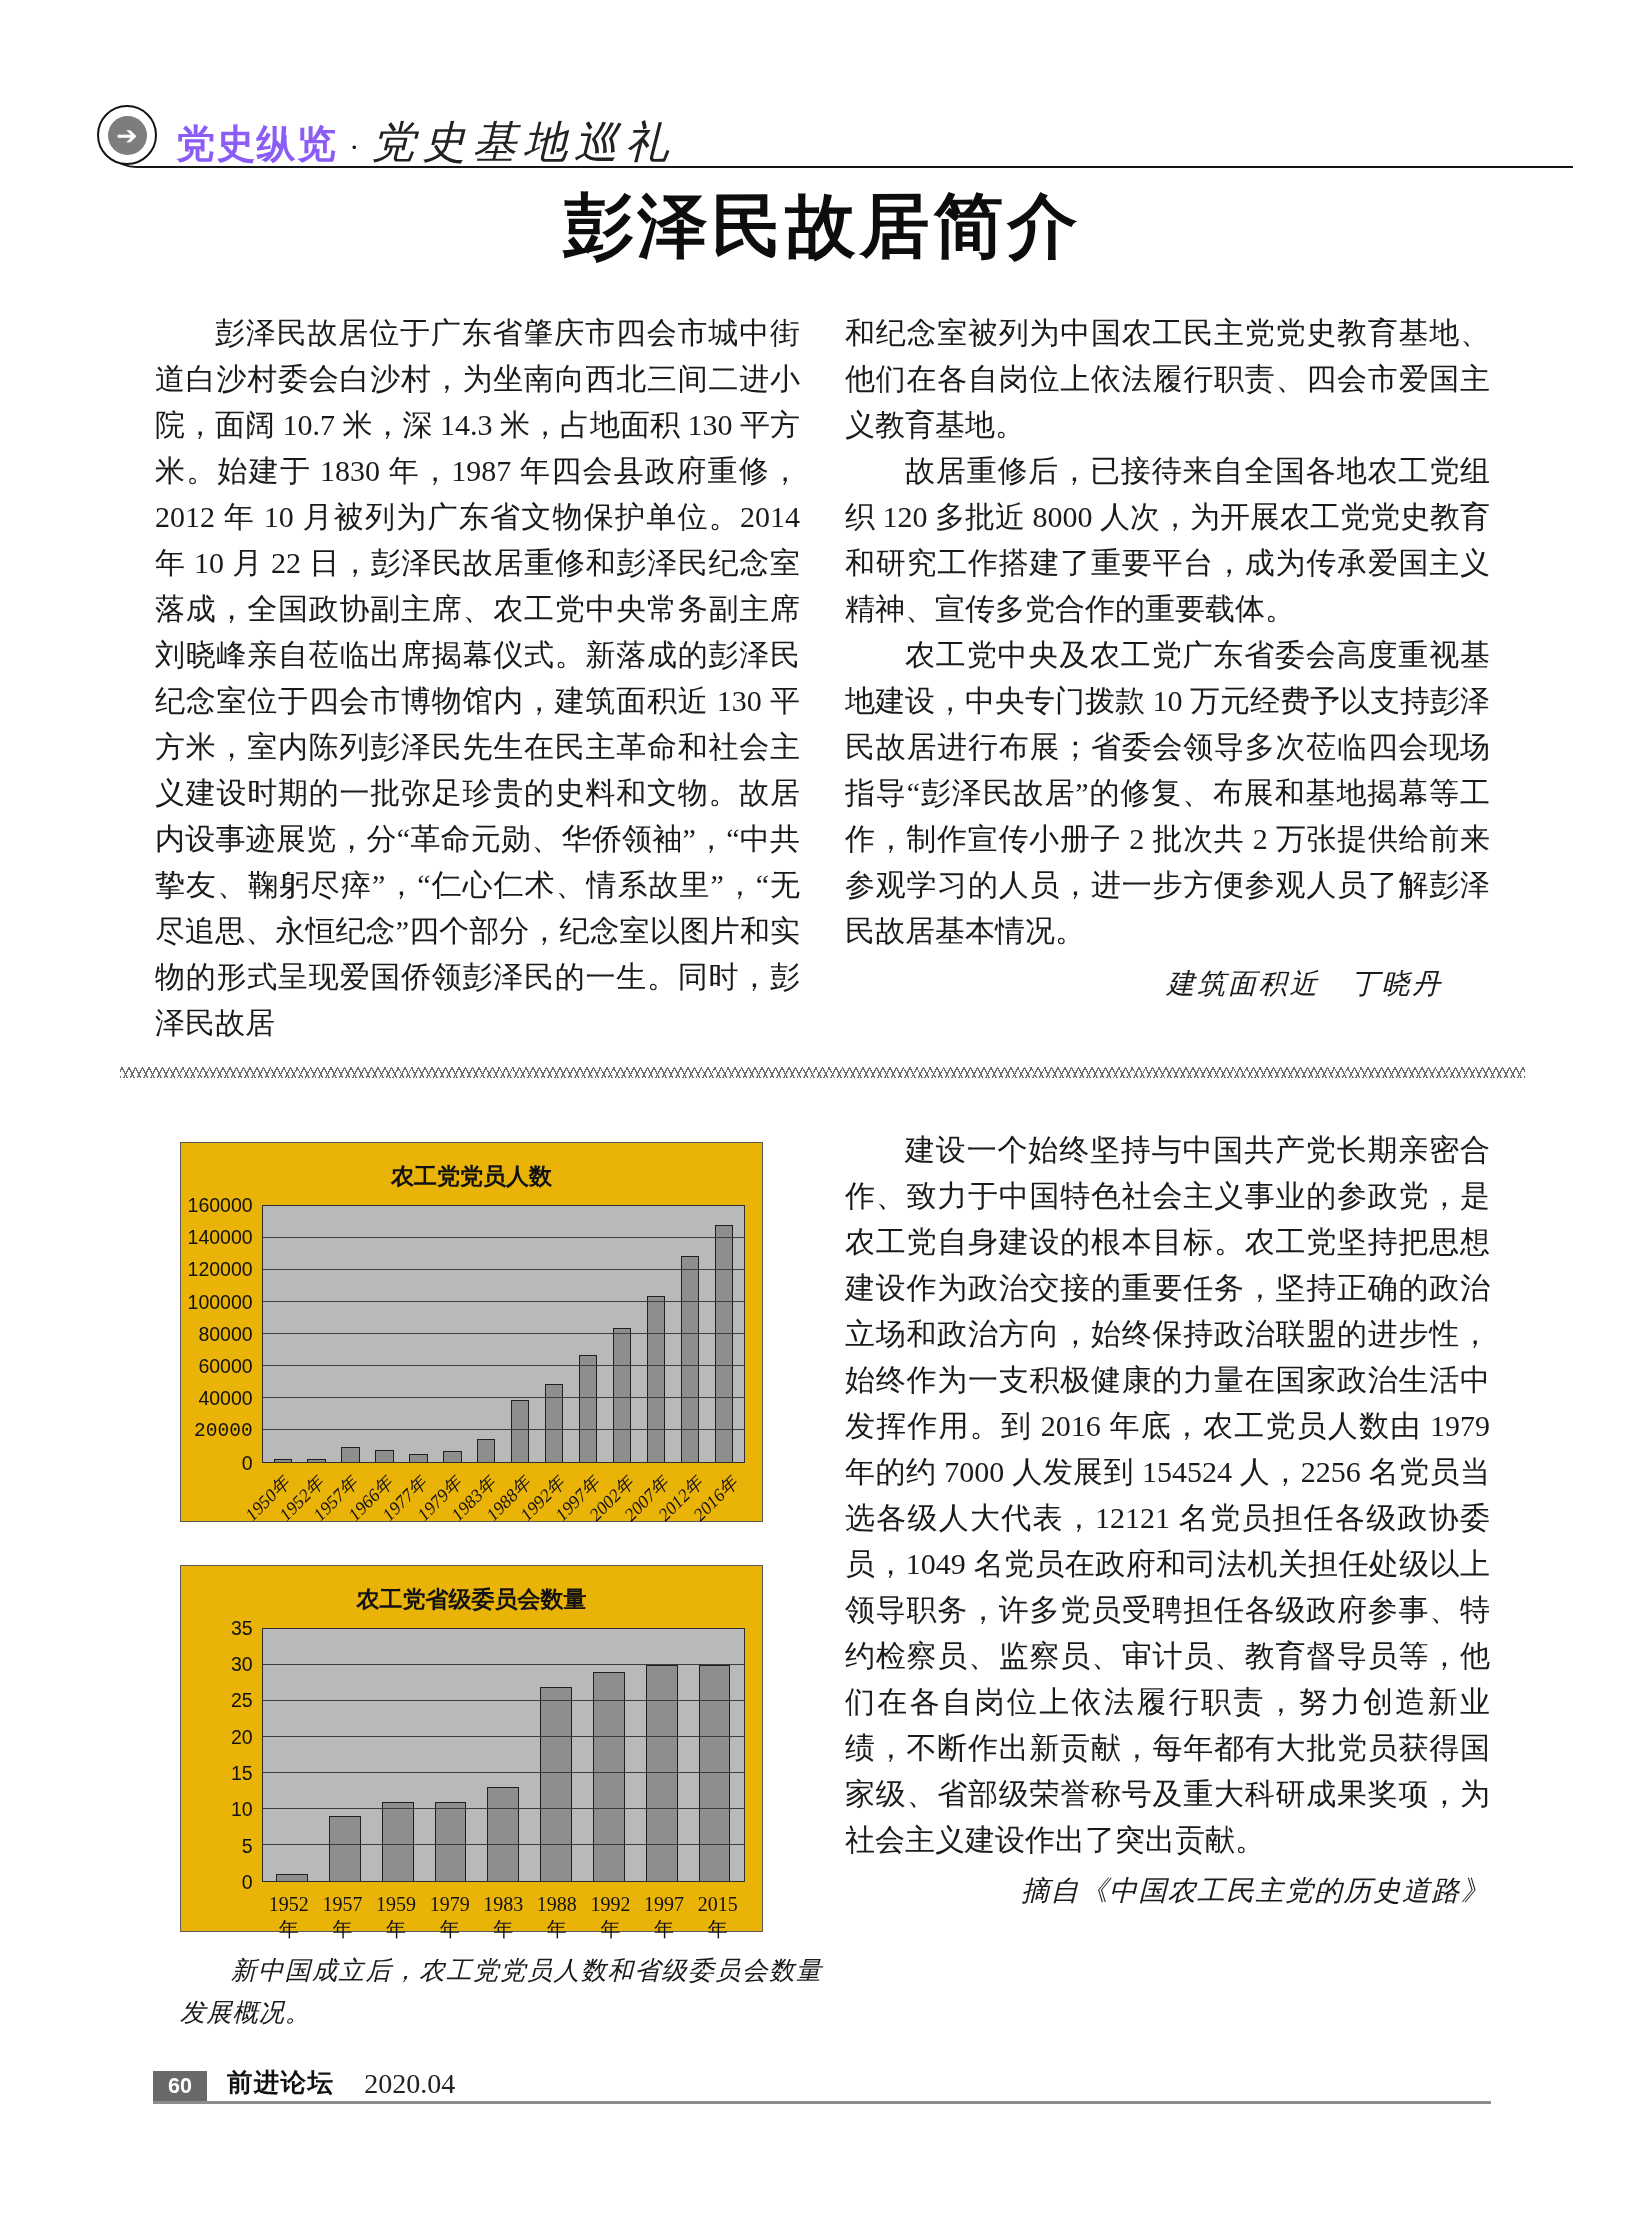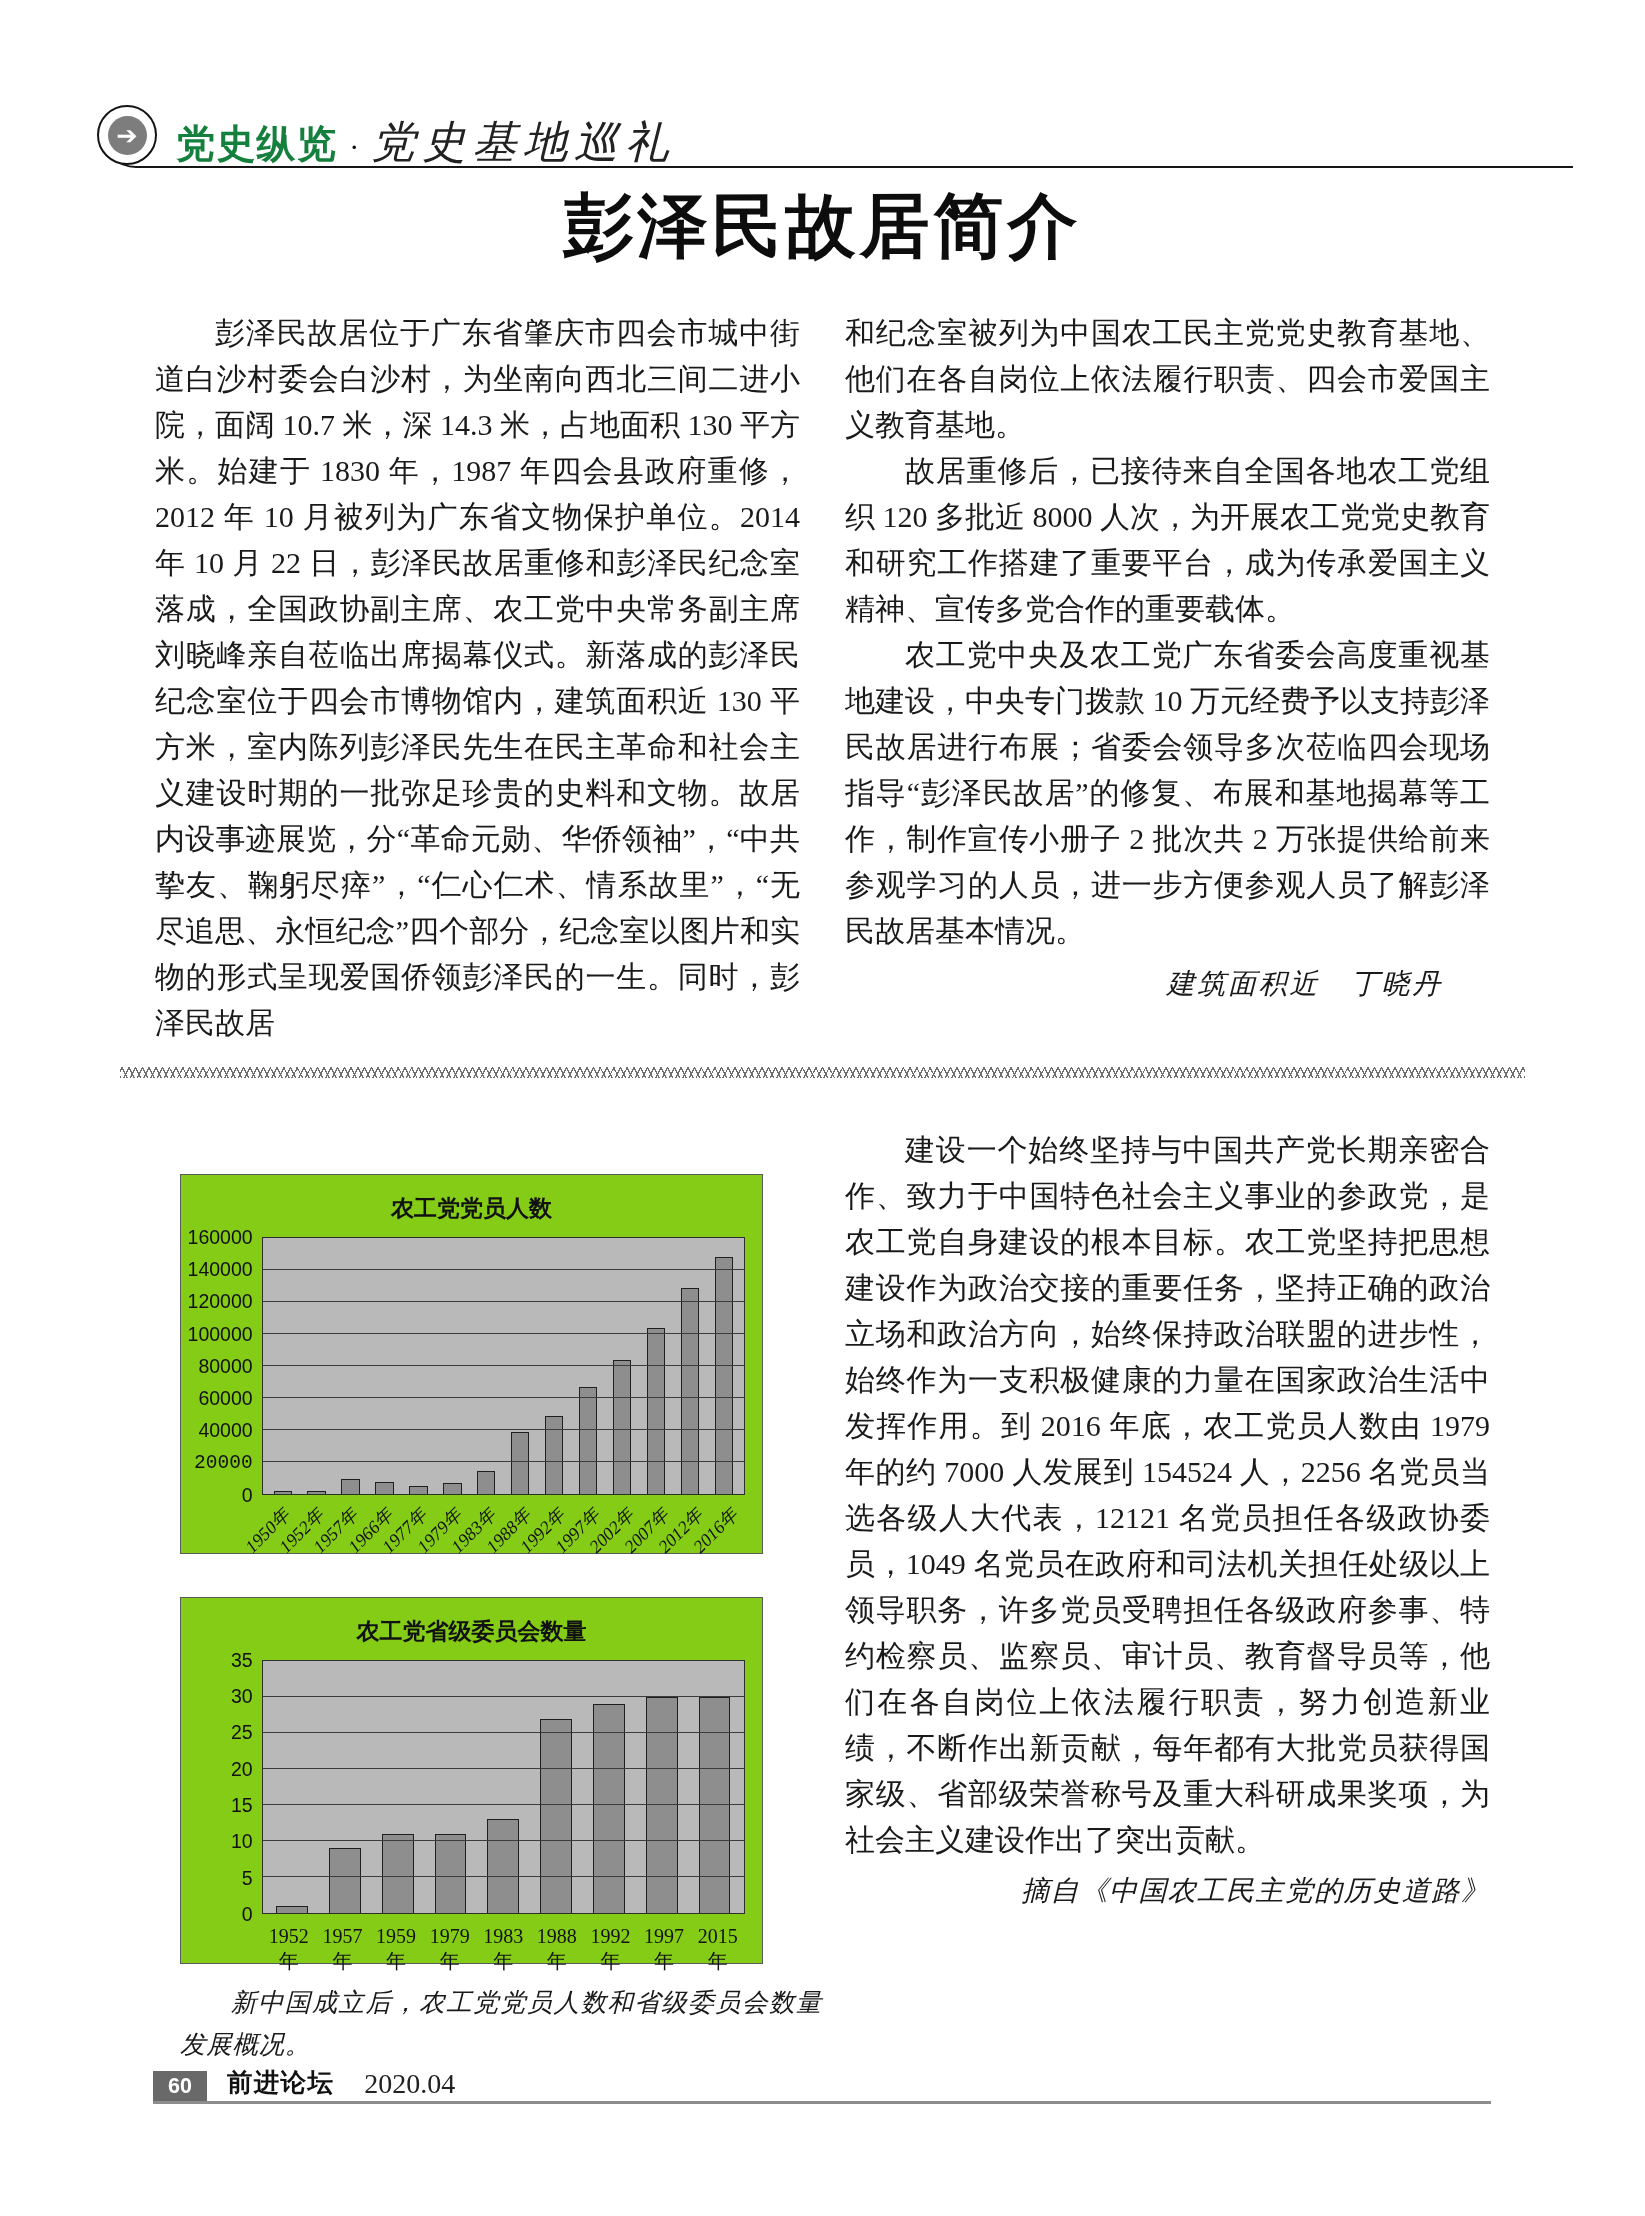--- a/index.html
+++ b/index.html
@@ -12,21 +12,21 @@
   .header-rule{position:absolute;left:101px;top:128px;width:1470px;height:38px;
     border-left:2px solid #161616;border-bottom:2px solid #161616;
     border-bottom-left-radius:35px;}
   .masthead-icon{position:absolute;left:97px;top:105px;width:60px;height:60px;
     border:2.7px solid #141414;border-radius:50%;background:#fff;
     display:flex;align-items:center;justify-content:center;box-sizing:border-box;z-index:2;}
   .masthead-icon .inner{width:39px;height:39px;border-radius:50%;background:#7d7d7d;
     color:#fff;display:flex;align-items:center;justify-content:center;
     font-size:25.5px;font-weight:bold;font-family:"DejaVu Sans",sans-serif;}
   .header-text{position:absolute;left:176px;top:113px;display:flex;align-items:baseline;z-index:2;background:transparent;}
-  .header-bold{font-size:39px;font-weight:800;letter-spacing:1.3px;color:#15803d;}
+  .header-bold{font-size:39px;font-weight:800;letter-spacing:1.3px;color:#8b5cf6;}
   .header-dot{font-size:30px;margin:0 12px;color:#111;}
   .header-light{font-size:44px;letter-spacing:6.7px;color:#222;}
 
   
   .page-title{position:absolute;left:0;top:180px;width:100%;text-align:center;
     font-size:70px;font-weight:900;letter-spacing:4px;color:#0d0d0d;}
 
   
   .bodytext{font-size:30px;line-height:46px;text-align:justify;text-justify:inter-ideograph;}
   .col1{position:absolute;left:155px;top:310px;width:645px;}
@@ -37,21 +37,21 @@
     font-size:28px;letter-spacing:2.7px;}
 
   
   .divider{position:absolute;left:120px;top:1067px;width:1405px;height:10.7px;
     background-image:
       repeating-linear-gradient(63deg,#6e6e6e 0 1.3px,transparent 1.3px 6px),
       repeating-linear-gradient(-63deg,#6e6e6e 0 1.3px,transparent 1.3px 6px);}
 
   
   .figure-col{position:absolute;left:180px;top:1142px;width:583px;}
-  .chart-box{background:#84cc16;border:1.3px solid #5a5a5a;box-sizing:border-box;width:583px;margin-top:32px;}
+  .chart-box{background:#eab308;border:1.3px solid #5a5a5a;box-sizing:border-box;width:583px;}
   .chart-1{height:380px;margin-bottom:43px;}
   .chart-2{height:367px;}
   .c-title{text-align:center;font-family:"Liberation Sans","DejaVu Sans",sans-serif;
     font-weight:700;font-size:23px;color:#111;padding:17.5px 0 13.4px;}
   .c-body{display:flex;padding:0 17.5px 0 0;}
   .c-yaxis{width:81px;flex:none;position:relative;}
   .c-yaxis .ylab{position:absolute;right:9.4px;transform:translateY(50%);
     font-family:"Liberation Sans","DejaVu Sans",sans-serif;font-size:19.5px;color:#111;}
   .c-plotwrap{flex:1;}
   .c-plot{position:relative;background:#b9b9b9;border:1.3px solid #2e2e2e;box-sizing:border-box;}

